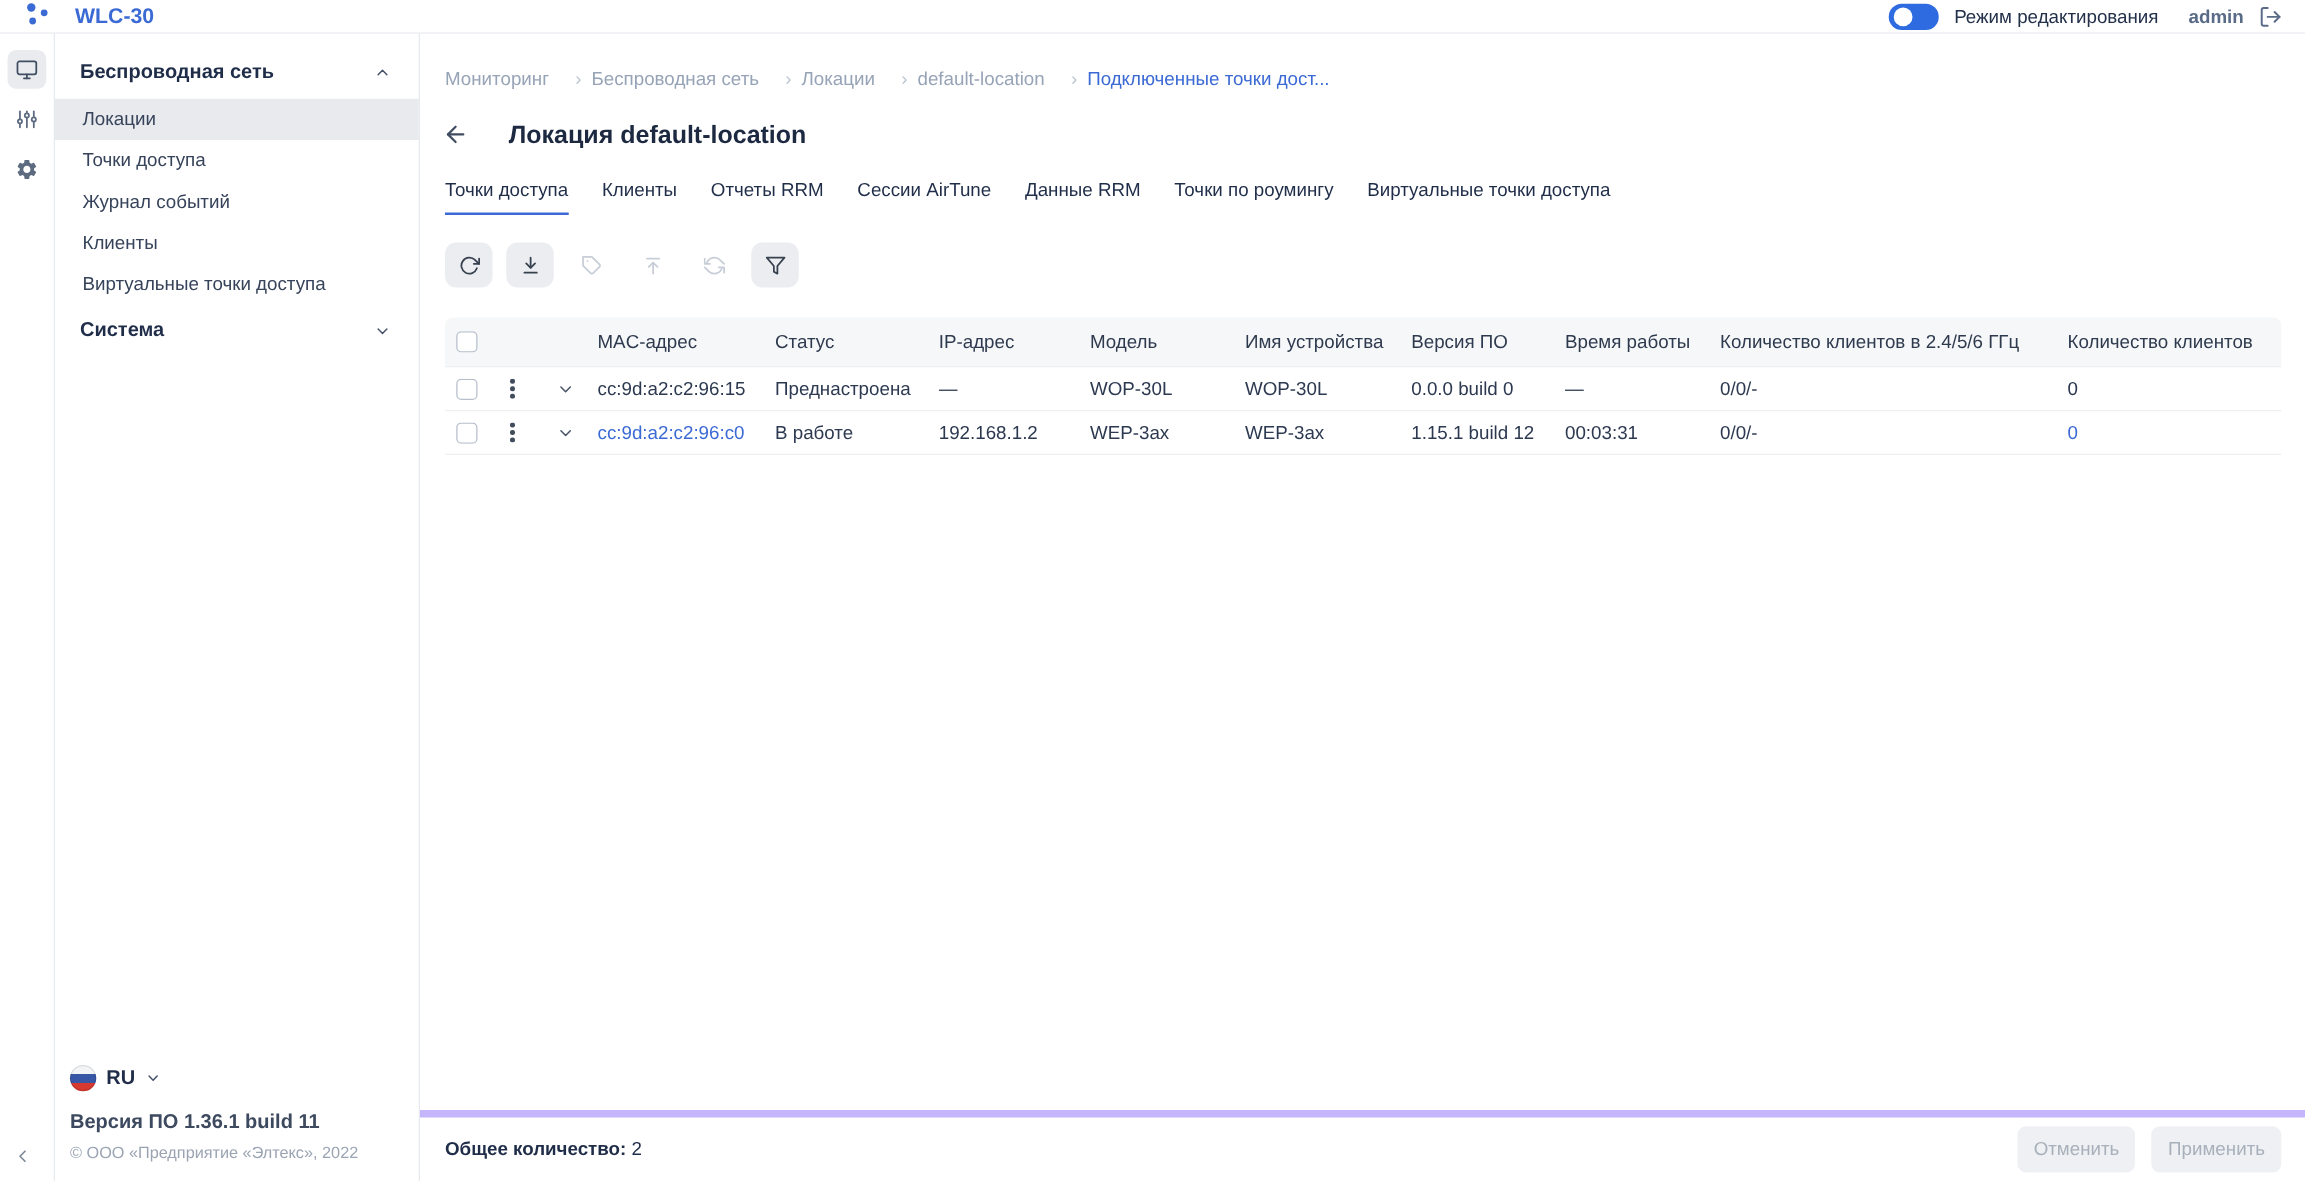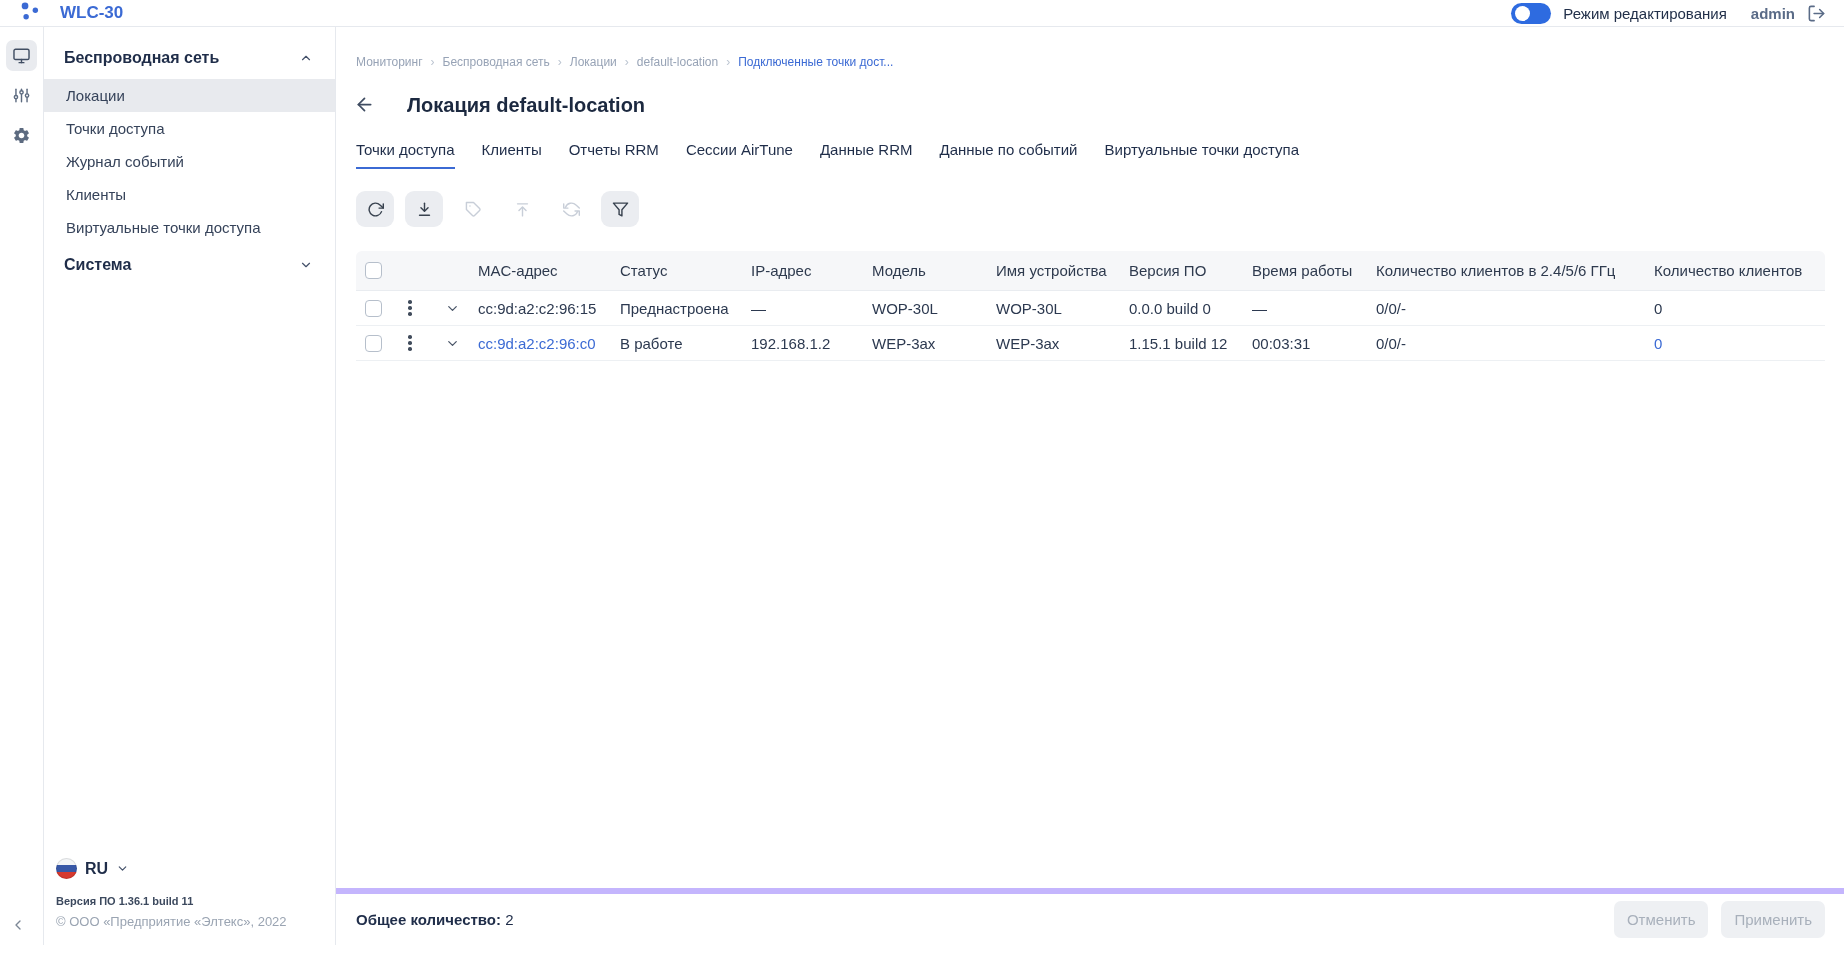--- a/index.html
+++ b/index.html
@@ -74,27 +74,27 @@
     display: flex; align-items: center; gap: 8px;
     font-size: 16px; font-weight: 700; color: #1f2d49;
     margin-bottom: 16px; cursor: pointer;
   }
   .flag {
     width: 21px; height: 21px; border-radius: 50%;
     background: linear-gradient(to bottom, #f2f4f6 0 34%, #3757a6 34% 67%, #d6392f 67% 100%);
     box-shadow: inset 0 0 0 1px rgba(0,0,0,.10);
   }
   .lang-chev { color: #44516a; }
-  .version { font-size: 11px; font-weight: 700; color: #3c495e; margin-bottom: 7px; }
+  .version { font-size: 16px; font-weight: 700; color: #3c495e; margin-bottom: 7px; }
   .copyright { font-size: 13px; color: #9aa4b2; }
 
   
   .main { flex: 1; min-width: 0; display: flex; flex-direction: column; background: #fff; }
 
-  .breadcrumb { display: flex; align-items: center; padding: 28px 20px 0 20px; font-size: 12px; white-space: nowrap; }
+  .breadcrumb { display: flex; align-items: center; padding: 28px 20px 0 20px; font-size: 15px; white-space: nowrap; gap: 13px; }
   .crumb { color: #97a3b6; margin-right: 8px; cursor: pointer; }
   .crumb + .crumb::before { content: "›"; color: #bcc5d1; margin-right: 8px; display: inline-block; }
   .crumb.current { color: #3b6ad4; cursor: default; }
 
   .page-head { display: flex; gap: 32px; padding: 25px 20px 0 18px; }
   .back-btn { color: #3f4c61; cursor: pointer; }
   .page-title { font-size: 20px; font-weight: 700; color: #1c2940; }
 
   .tabs { display: flex; gap: 27px; padding: 24px 20px 0 20px; font-size: 15px; color: #1f2d49; }
   .tab { padding-bottom: 9px; cursor: pointer; border-bottom: 2px solid transparent; }
@@ -273,21 +273,21 @@
       </span>
       <span class="page-title">Локация default-location</span>
     </div>
 
     <div class="tabs">
       <span class="tab active">Точки доступа</span>
       <span class="tab">Клиенты</span>
       <span class="tab">Отчеты RRM</span>
       <span class="tab">Сессии AirTune</span>
       <span class="tab">Данные RRM</span>
-      <span class="tab">Данные по событий</span>
+      <span class="tab">Точки по роумингу</span>
       <span class="tab">Виртуальные точки доступа</span>
     </div>
 
     <div class="toolbar">
       <div class="tool-btn">
         <span>
           <svg width="17" height="17" viewBox="0 0 24 24" fill="none" stroke="currentColor" stroke-width="2" stroke-linecap="round" stroke-linejoin="round">
             <polyline points="23 4 23 10 17 10"></polyline>
               <path d="M20.49 15a9 9 0 1 1-2.12-9.36L23 10"></path>
           </svg>

